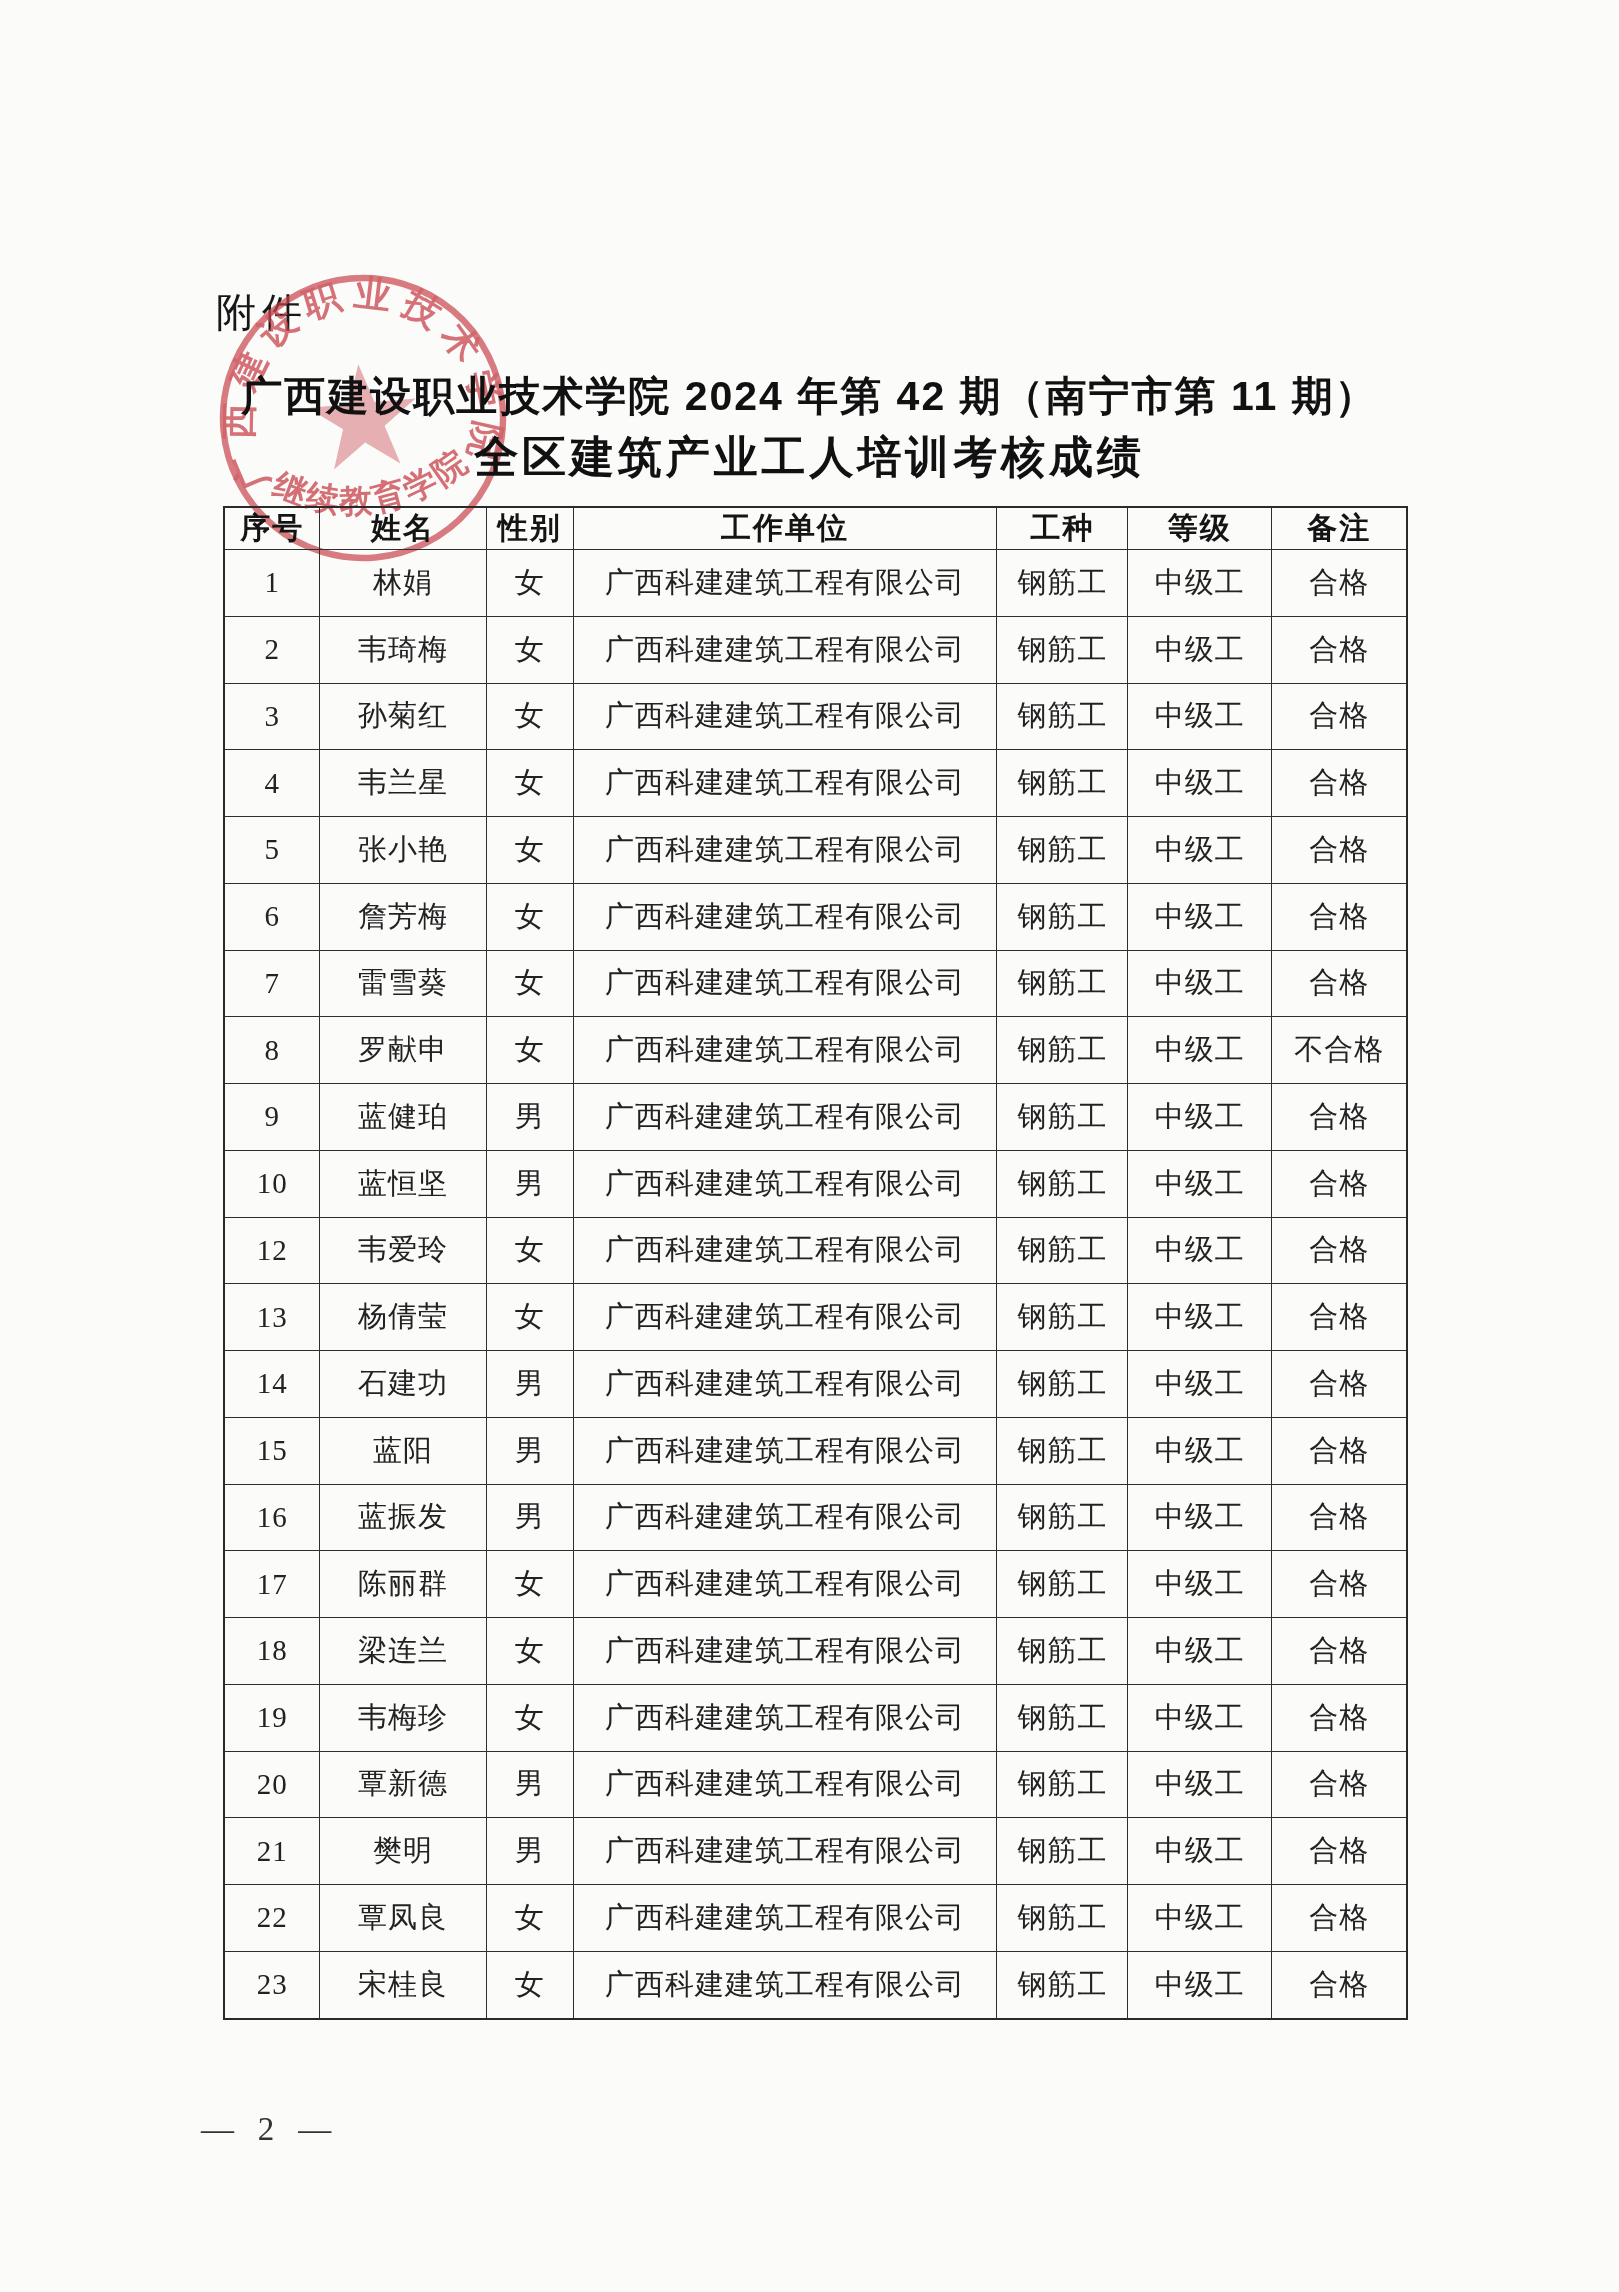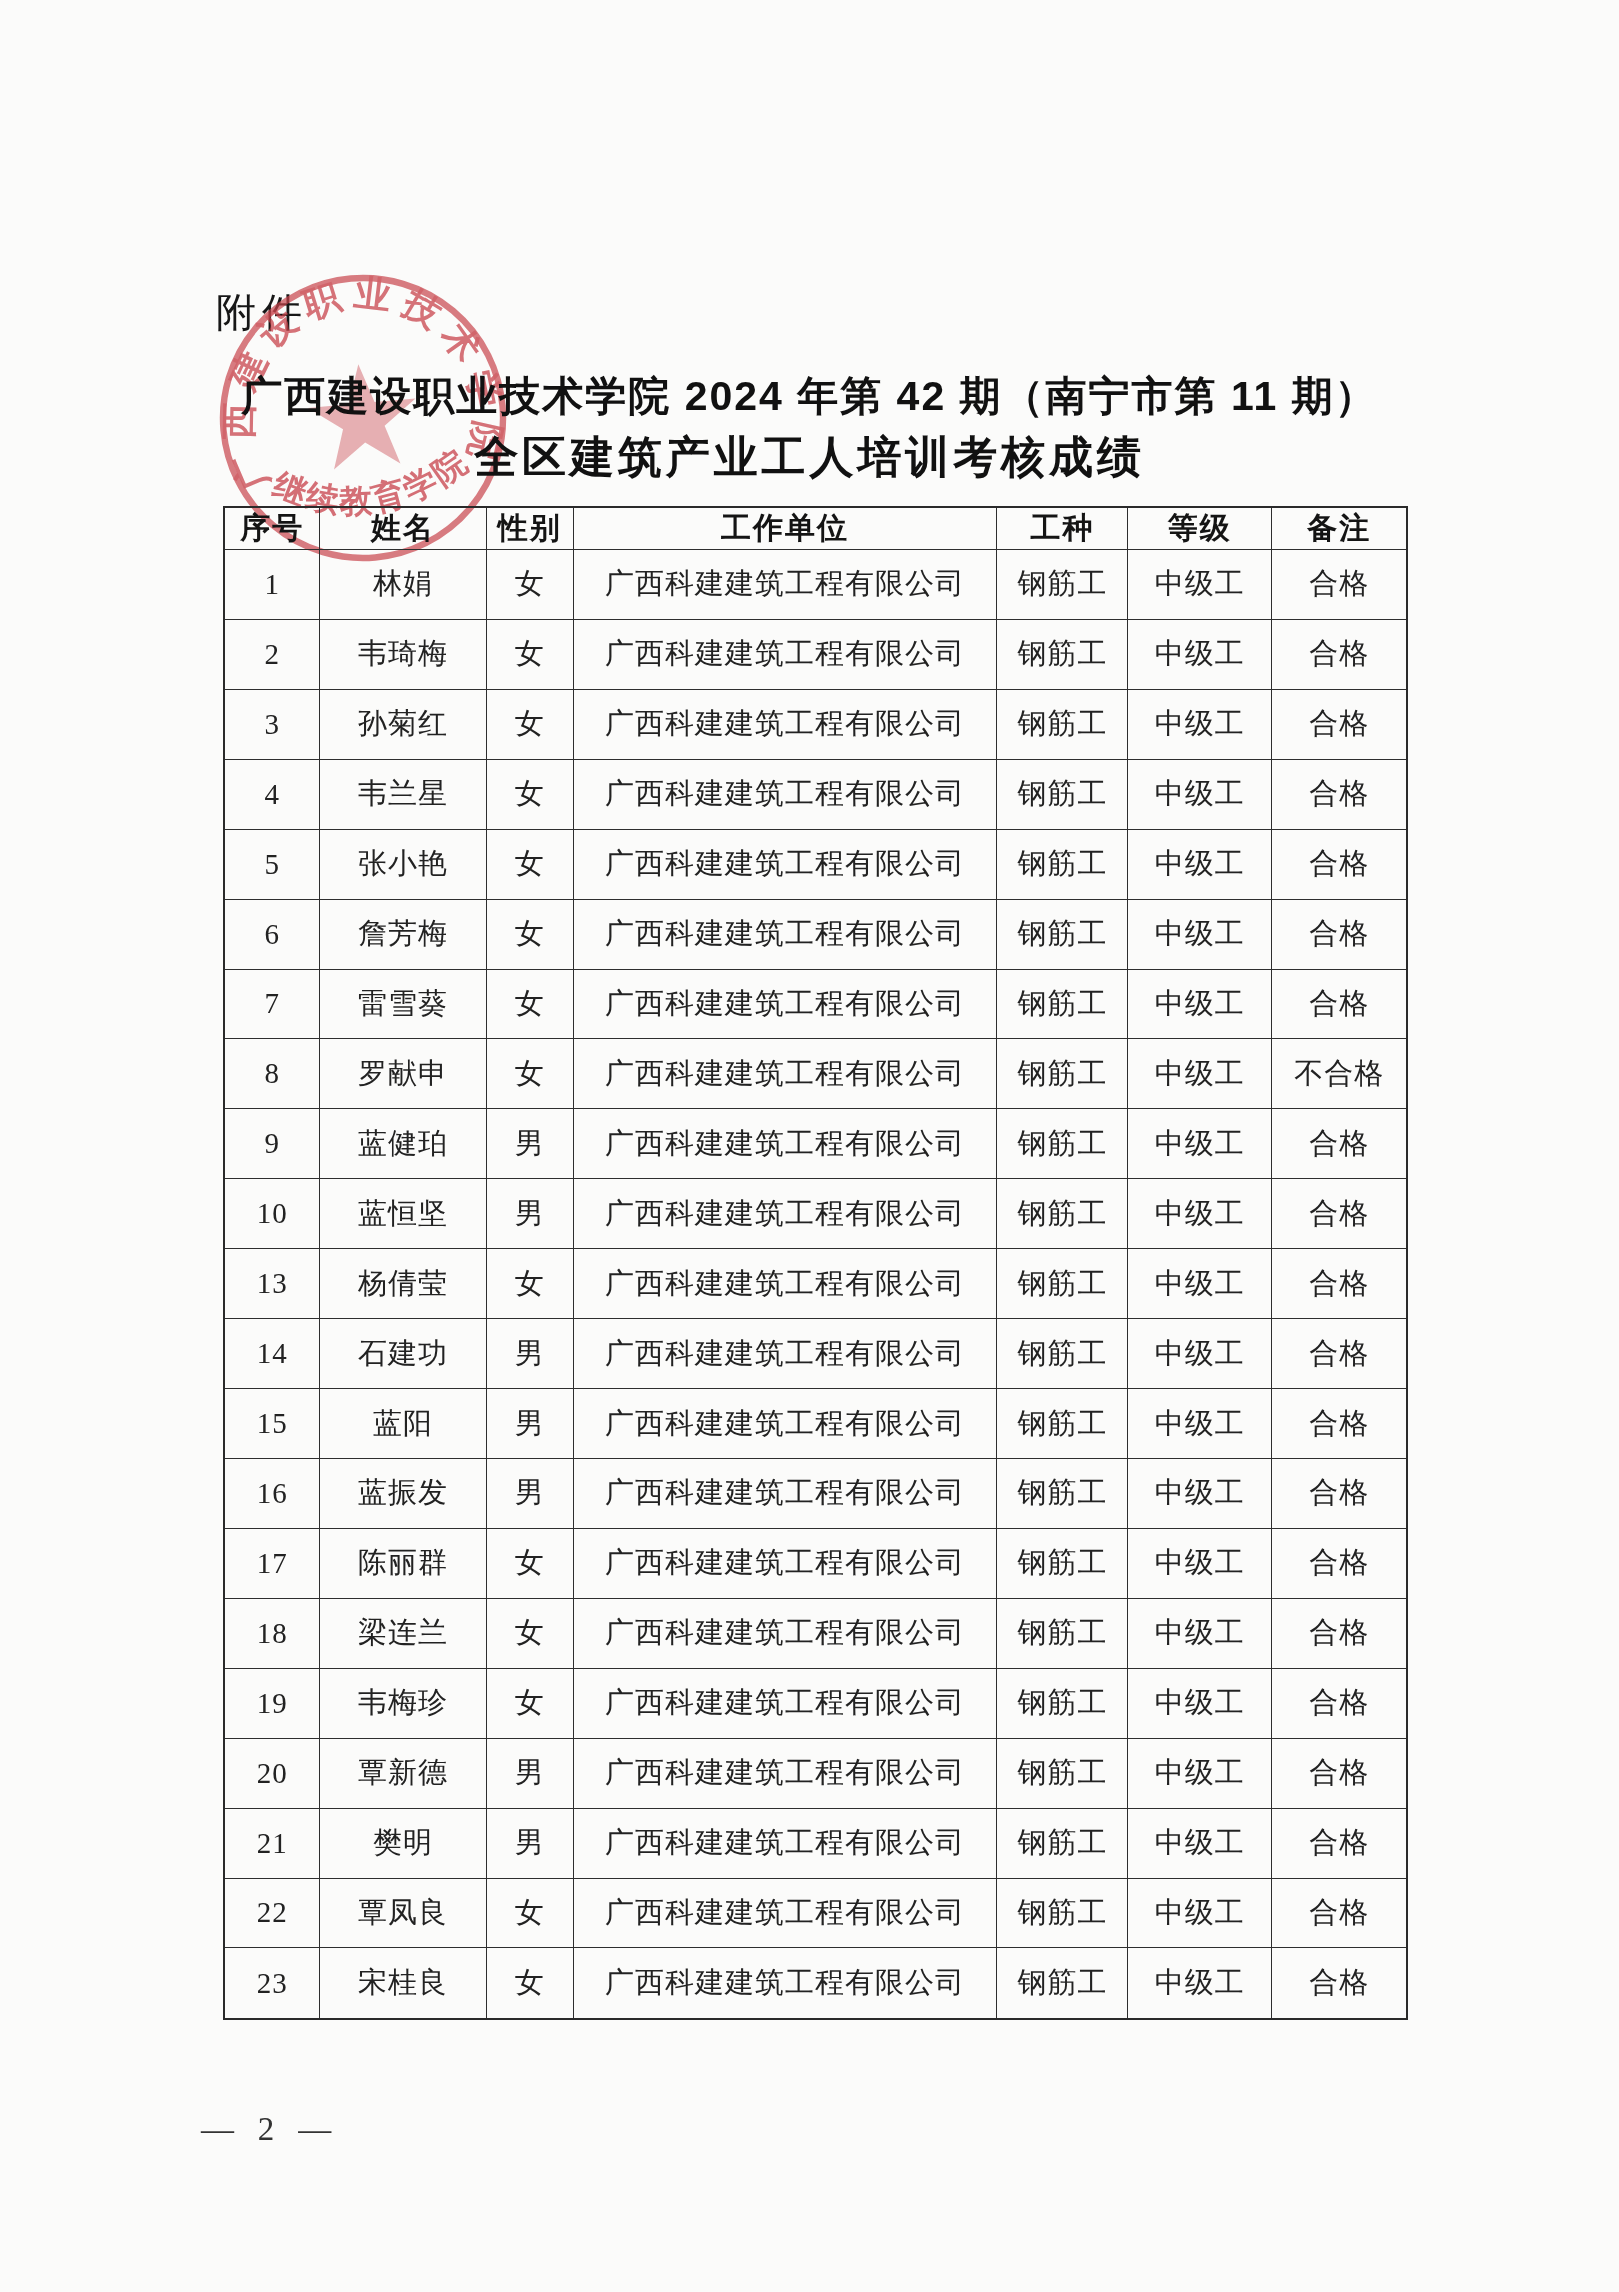--- a/index.html
+++ b/index.html
@@ -229,20 +229,29 @@
         <tr>
           <td>10</td>
           <td>蓝恒坚</td>
           <td>男</td>
           <td>广西科建建筑工程有限公司</td>
           <td>钢筋工</td>
           <td>中级工</td>
           <td>合格</td>
         </tr>
         <tr>
+          <td>12</td>
+          <td>韦爱玲</td>
+          <td>女</td>
+          <td>广西科建建筑工程有限公司</td>
+          <td>钢筋工</td>
+          <td>中级工</td>
+          <td>合格</td>
+        </tr>
+        <tr>
           <td>13</td>
           <td>杨倩莹</td>
           <td>女</td>
           <td>广西科建建筑工程有限公司</td>
           <td>钢筋工</td>
           <td>中级工</td>
           <td>合格</td>
         </tr>
         <tr>
           <td>14</td>

